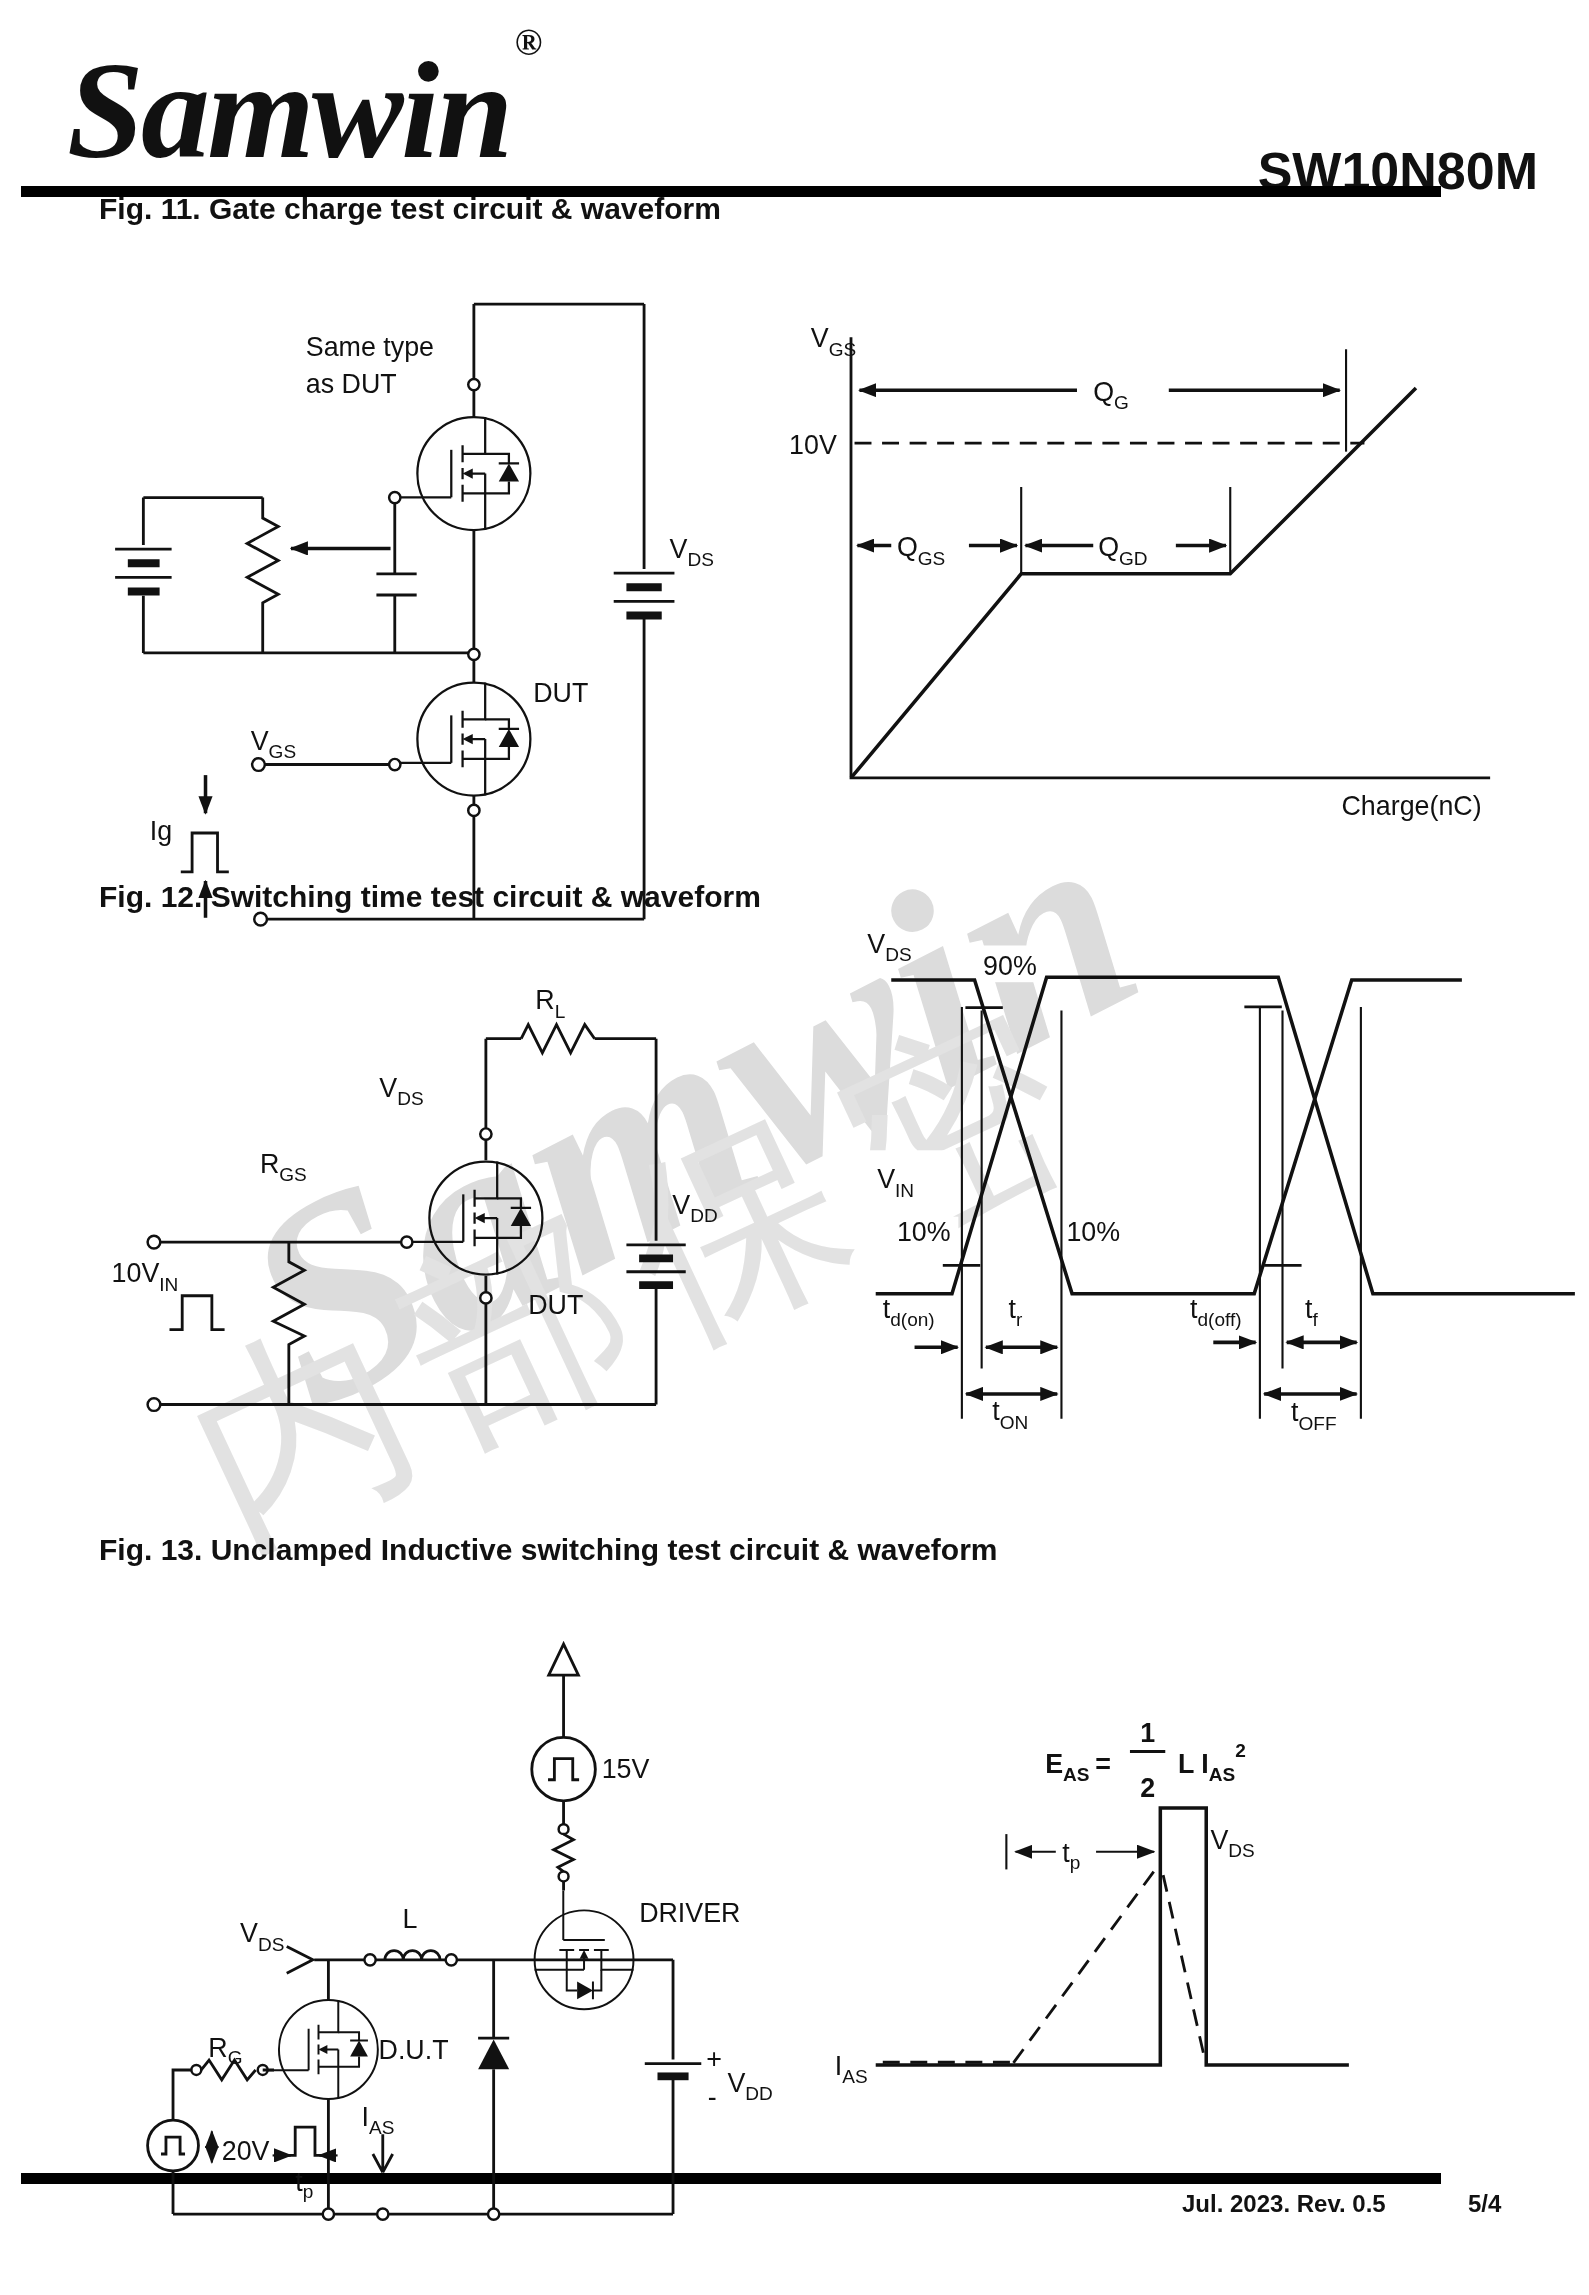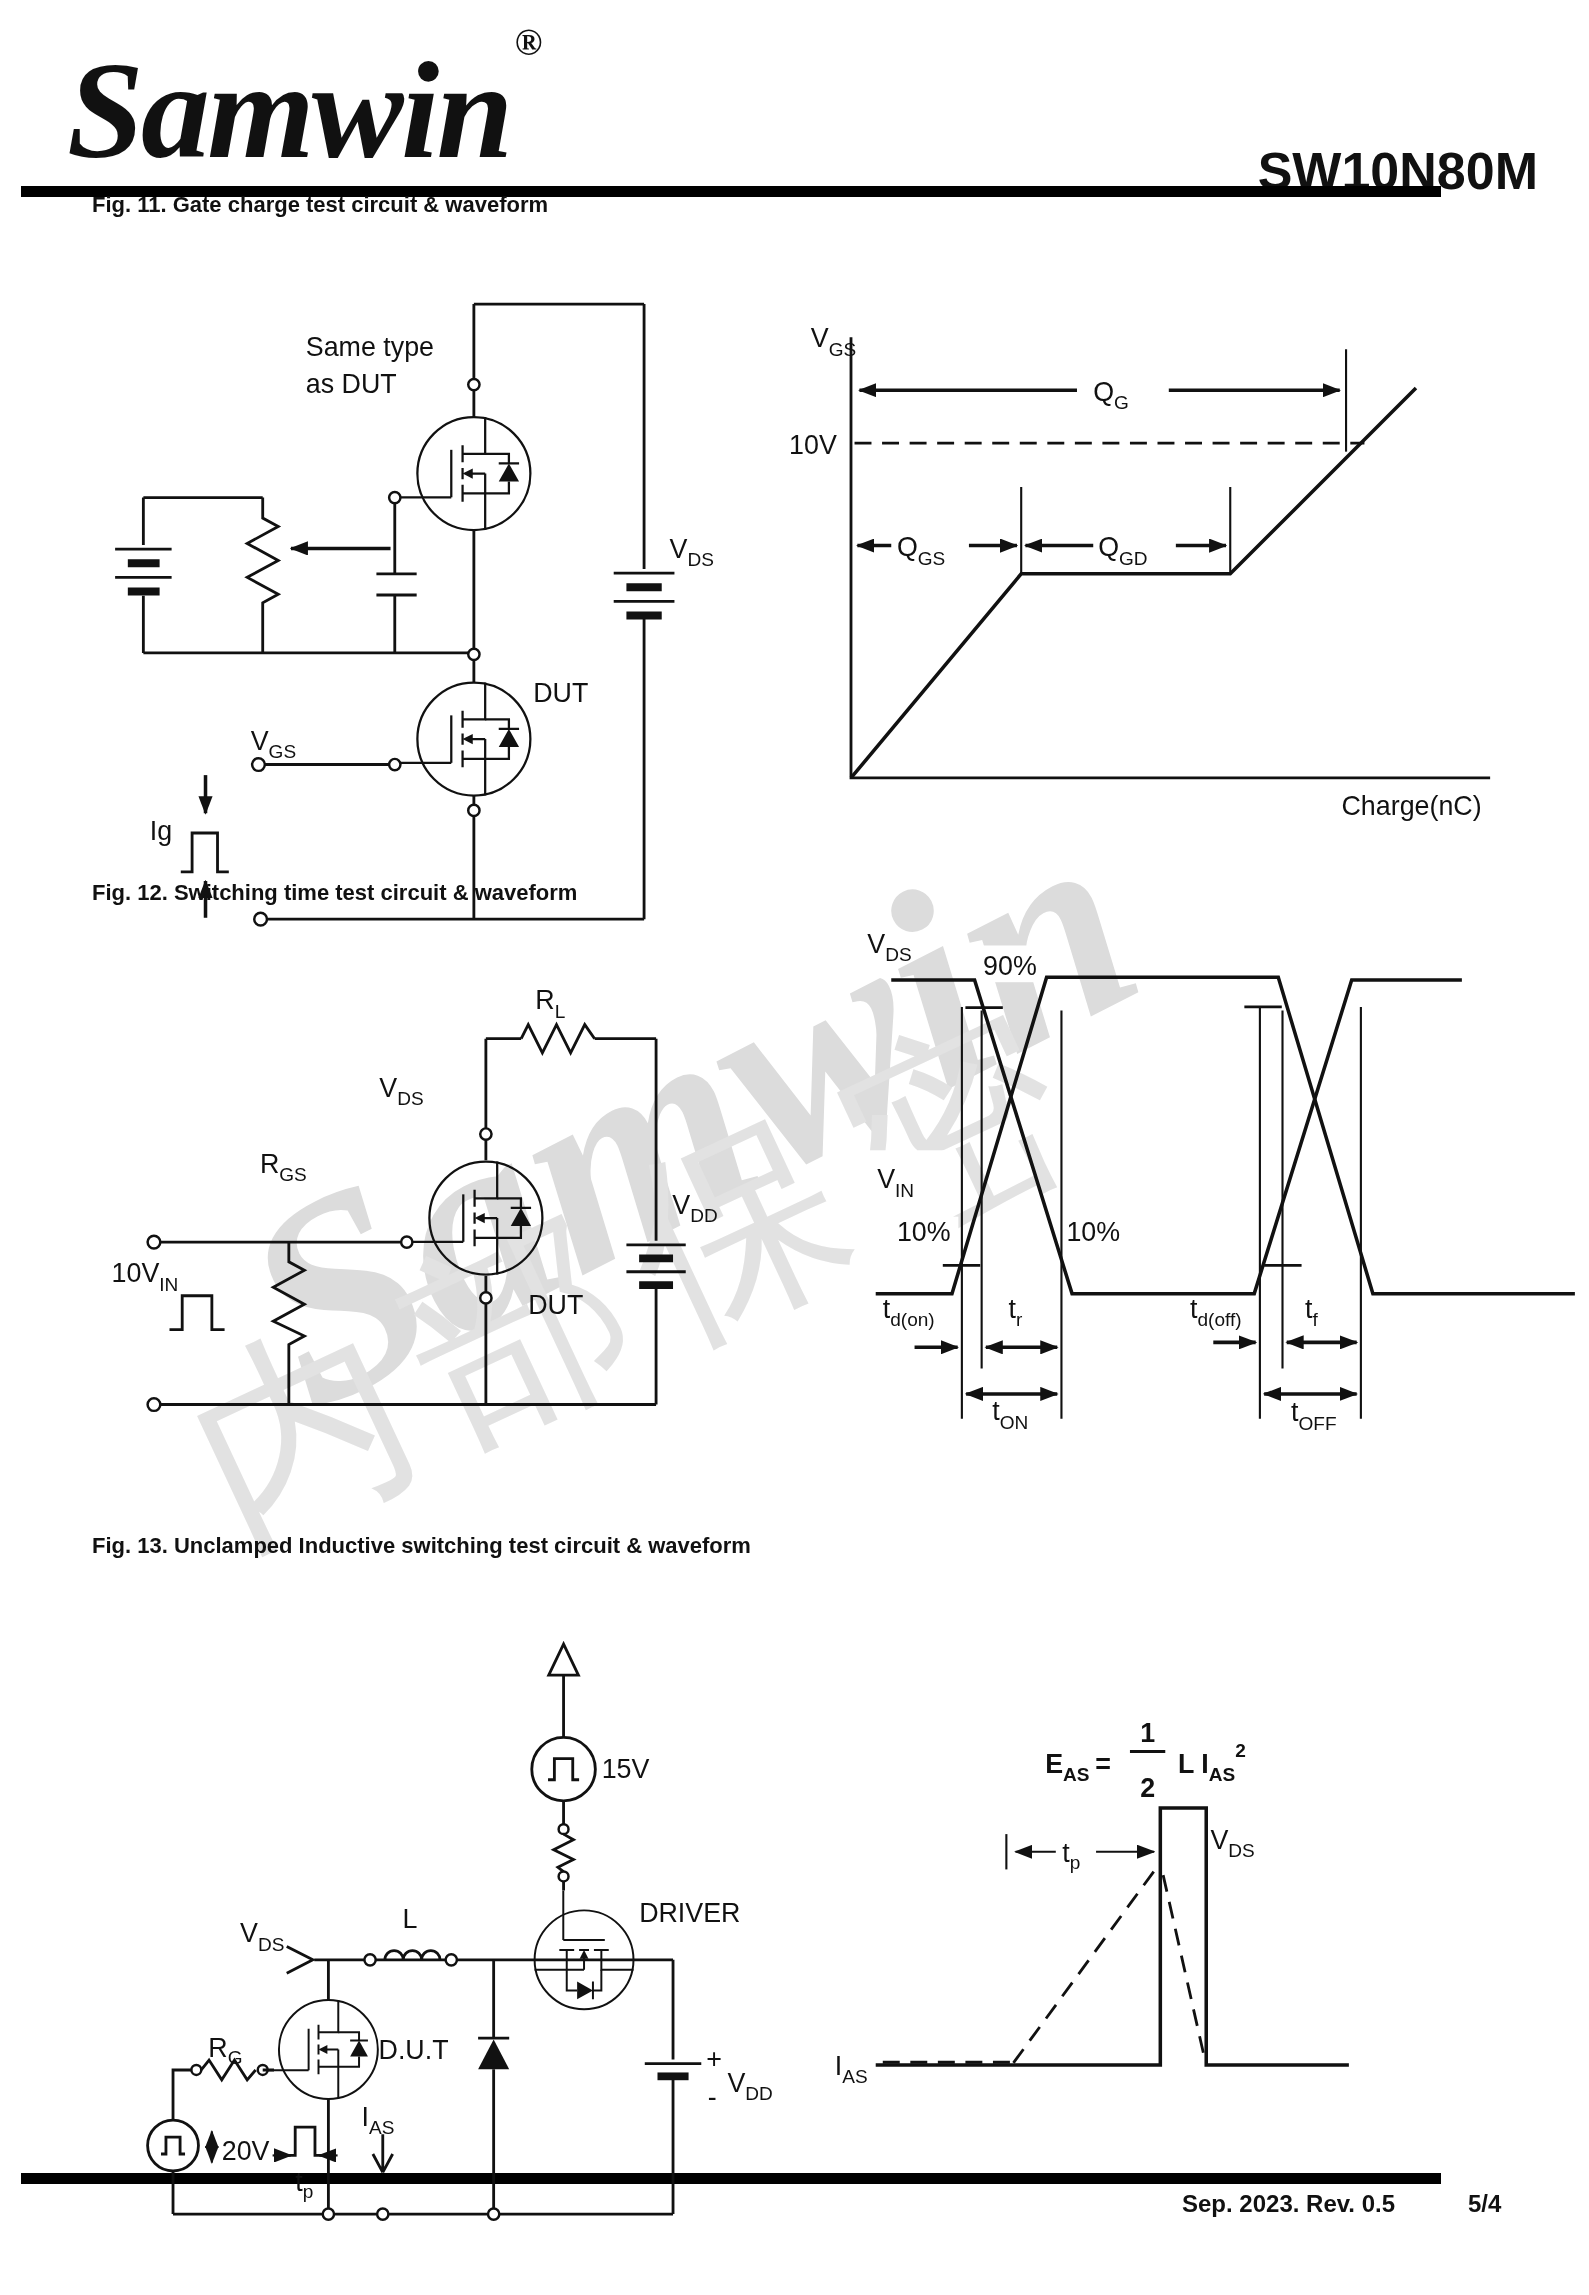--- a/index.html
+++ b/index.html
@@ -8,21 +8,21 @@
   .abs{position:absolute;}
   
   #brand{left:67px;top:42px;font-family:"Liberation Serif",serif;font-style:italic;font-weight:bold;
          font-size:138px;line-height:1.0;letter-spacing:-2.8px;}
   #brand .reg{font-size:37px;vertical-align:super;font-style:normal;letter-spacing:0;position:relative;top:-55px;left:4.2px;}
   #part{top:141px;left:0;width:1490px;text-align:right;font-size:52px;font-weight:bold;margin-left:48px;}
   .rule{left:21px;width:1420px;height:10.6px;background:#000;}
   #rule-top{top:186px;}
   #rule-bottom{top:2173px;}
   
-  .figtitle{left:92px;font-size:22px;font-weight:bold;white-space:nowrap;}
+  .figtitle{left:99px;font-size:30px;font-weight:bold;white-space:nowrap;}
   #t11{top:192px;} #t12{top:880px;} #t13{top:1533px;}
   
   .foot{top:2190px;font-size:24px;font-weight:bold;white-space:nowrap;}
   #f-copy{left:81px;} #f-rev{left:1182px;} #f-page{left:1468px;}
   
   .wm{color:#dcdcdc;white-space:nowrap;transform-origin:0 50%;z-index:0;}
   #wm1{left:268px;top:1187px;font-family:"Liberation Serif",serif;font-style:italic;font-weight:bold;
        font-size:283px;line-height:1;transform:rotate(-27deg);}
   #wm2{left:205px;top:1370px;font-size:212px;line-height:1;letter-spacing:28px;transform:rotate(-25deg);color:#e2e2e2;}
   
@@ -260,17 +260,17 @@
       <line class="thin" x1="1438" y1="2622" x2="1495" y2="2622" marker-start="url(#ah)"></line>
       <line class="thin" x1="1552" y1="2622" x2="1634" y2="2622" marker-end="url(#ah)"></line>
       <text x="1504" y="2636" font-size="34"><tspan>t</tspan><tspan class="sub" dy="10">p</tspan></text>
 
       <path class="dash" stroke-width="5" d="M 1250 2920 H 1430 M 1435 2921 L 1641 2640 M 1647 2655 L 1706 2916"></path>
       <text x="1182" y="2938"><tspan>I</tspan><tspan class="sub" dy="12">AS</tspan></text>
     </g>
   </svg>
 
   <div class="abs rule" id="rule-bottom"></div>
-  <div class="abs foot" id="f-rev">Sep. 2023. Rev. 0.5</div>
+  <div class="abs foot" id="f-rev">Jul. 2023. Rev. 0.5</div>
   <div class="abs foot" id="f-page">5/4</div>
 
 </div>
 
 
 </body></html>

